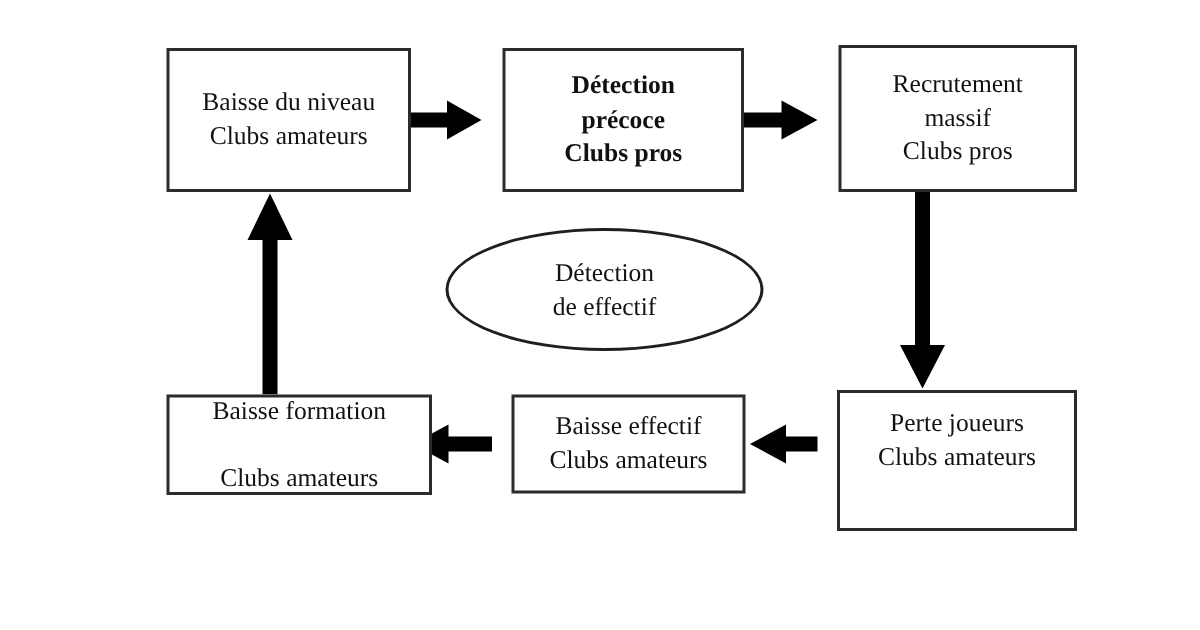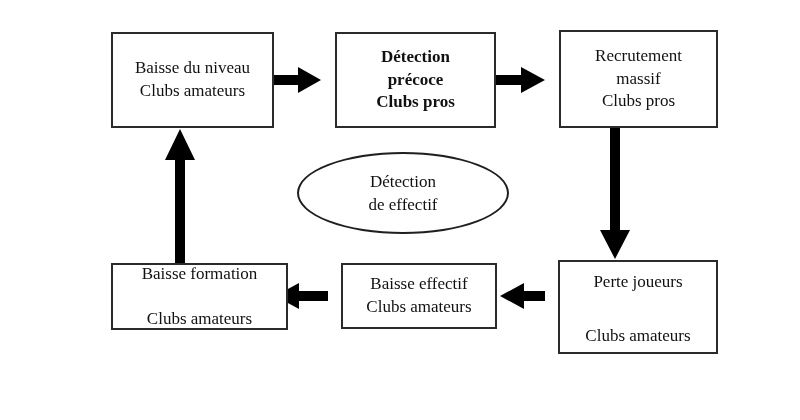--- a/index.html
+++ b/index.html
@@ -36,21 +36,21 @@
     color: #111111;
     margin-left: 13px;
   }
   .node .line {
     display: block;
     white-space: nowrap;
   }
 
   
   .node.v-center { justify-content: center; }
-  .node.v-top { justify-content: flex-start; padding-top: 9px; gap: 31px; }
+  .node.v-top { justify-content: flex-start; padding-top: 9px; }
 
   
   #box-baisse-niveau   { left: 98px;  top: 32px;  width: 163px; height: 96px; }
   #box-detection       { left: 322px; top: 32px;  width: 161px; height: 96px; font-weight: bold; }
   #box-recrutement     { left: 546px; top: 30px;  width: 159px; height: 98px; }
   #box-perte-joueurs   { left: 545px; top: 260px; width: 160px; height: 94px; }
   #box-baisse-effectif { left: 328px; top: 263px; width: 156px; height: 66px; }
   #box-baisse-formation{ left: 98px;  top: 263px; width: 177px; height: 67px; gap: 22px; }
 
   

